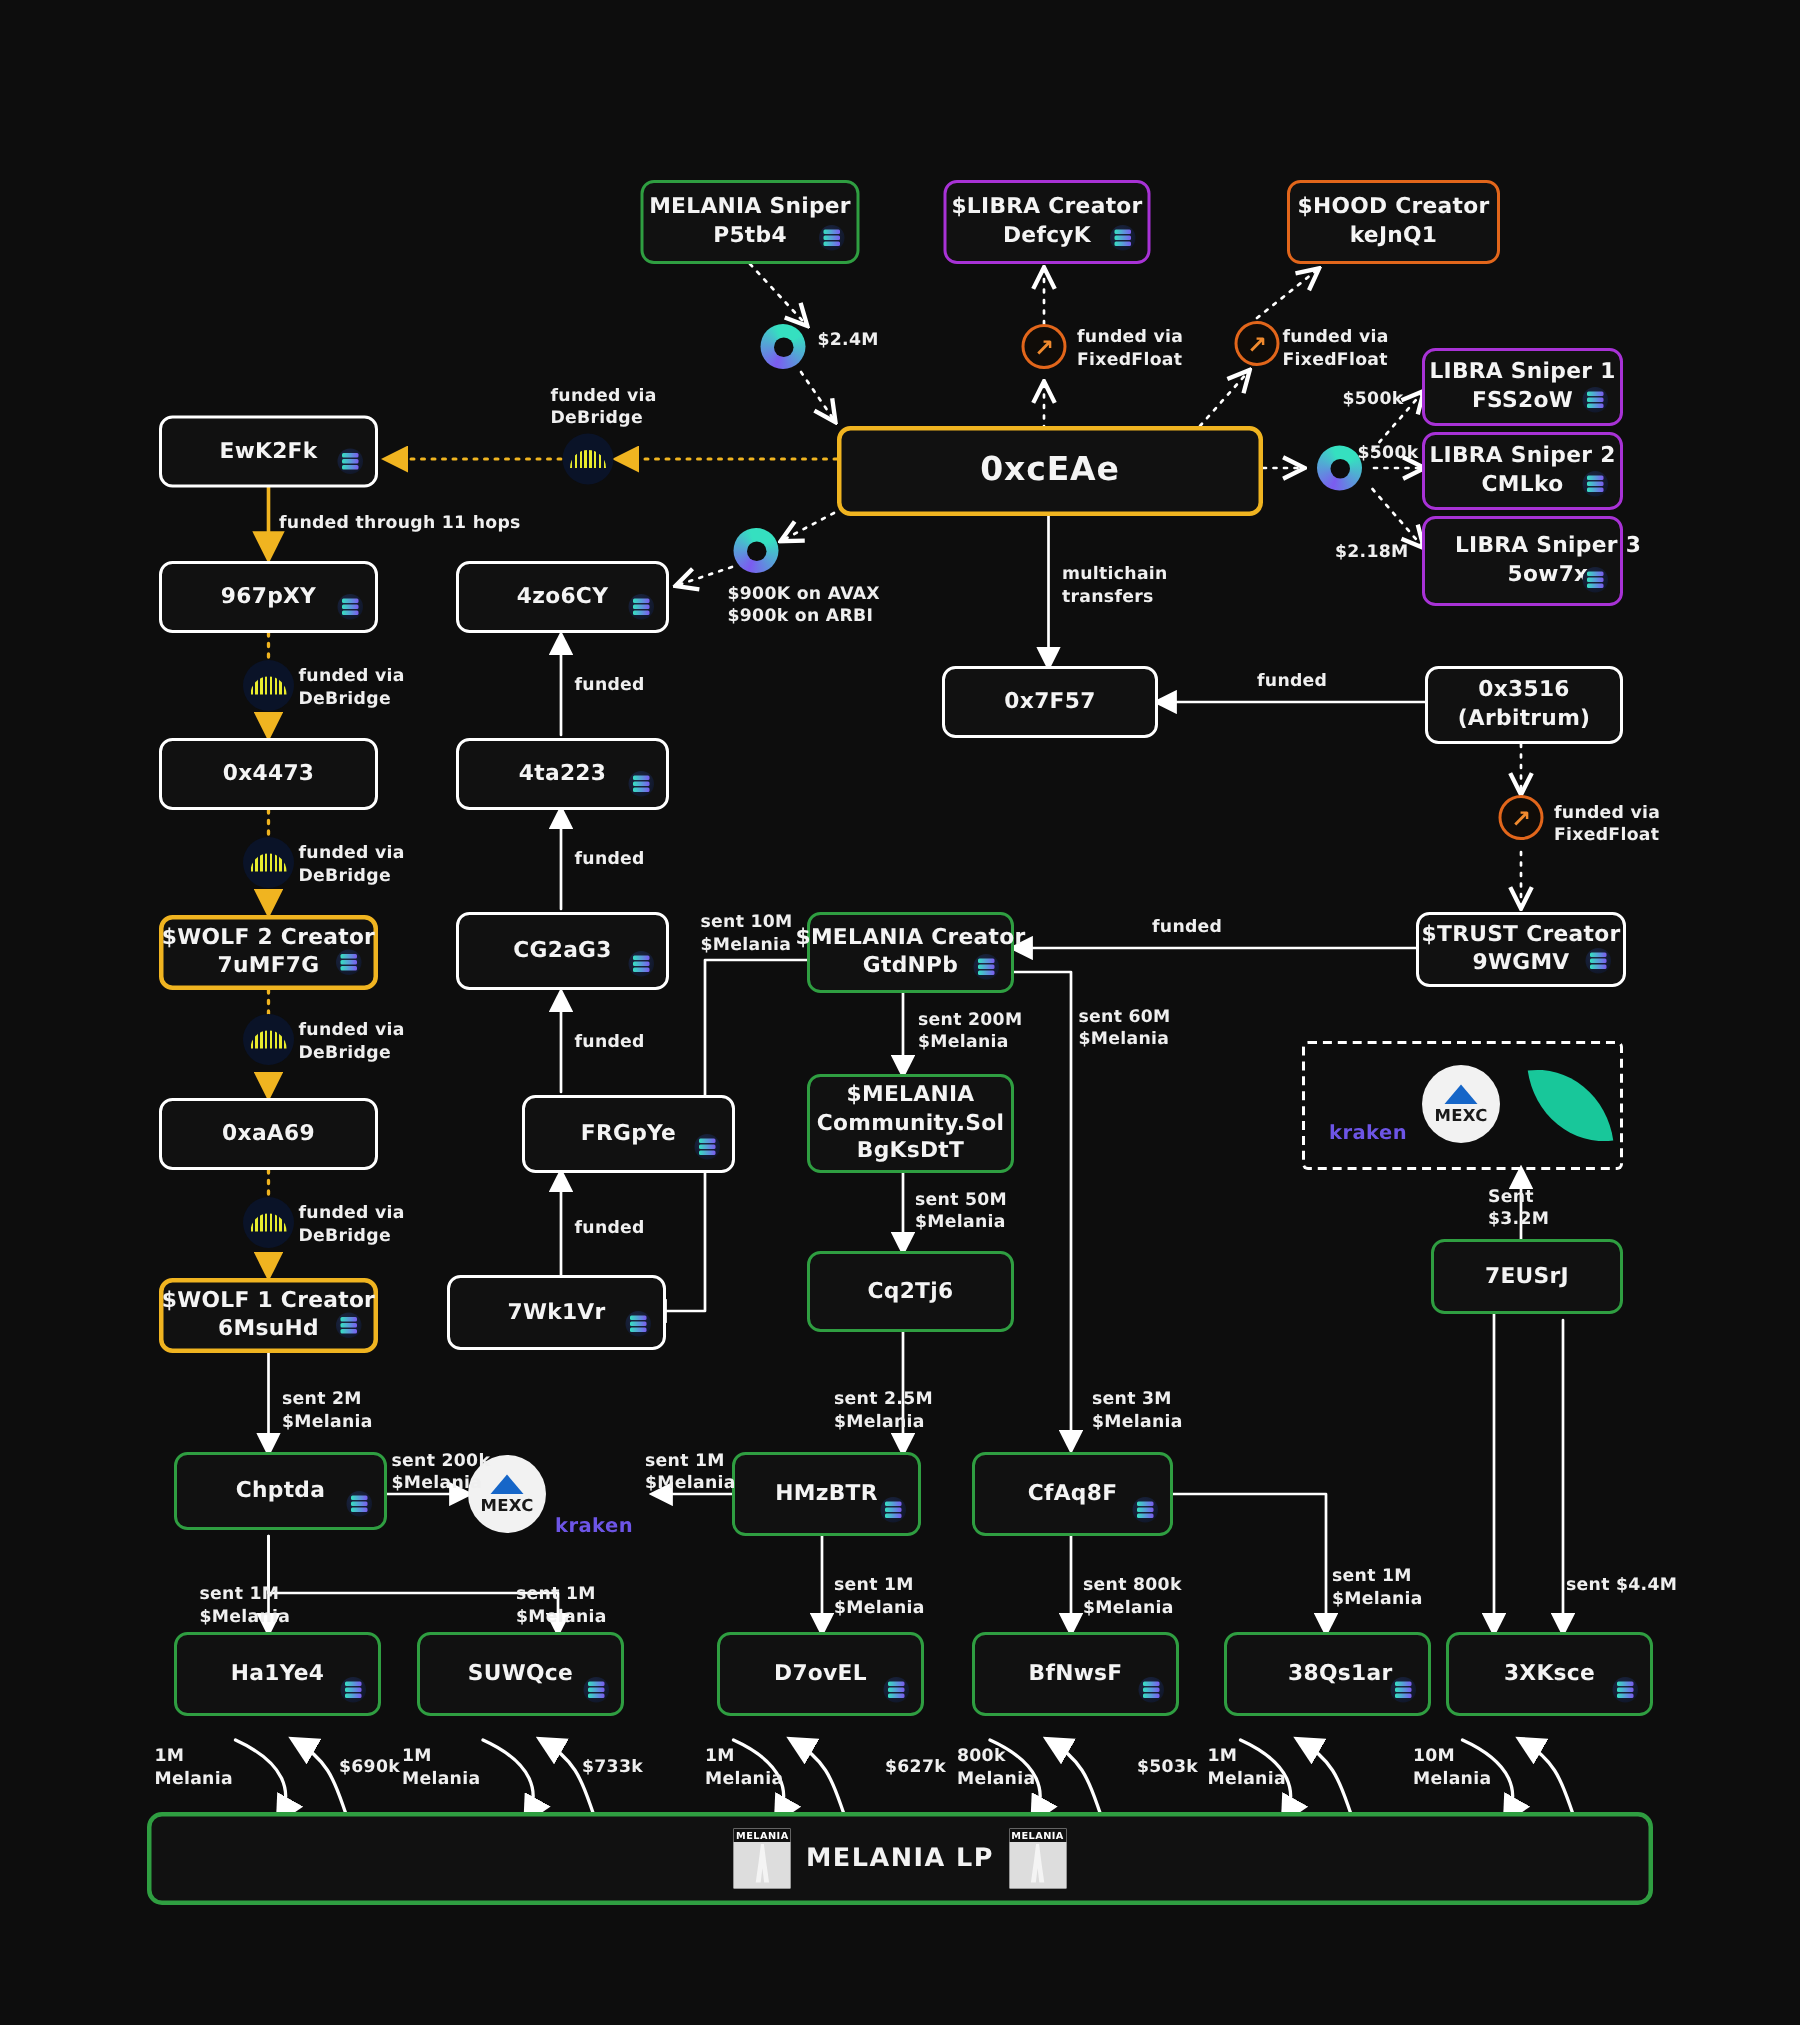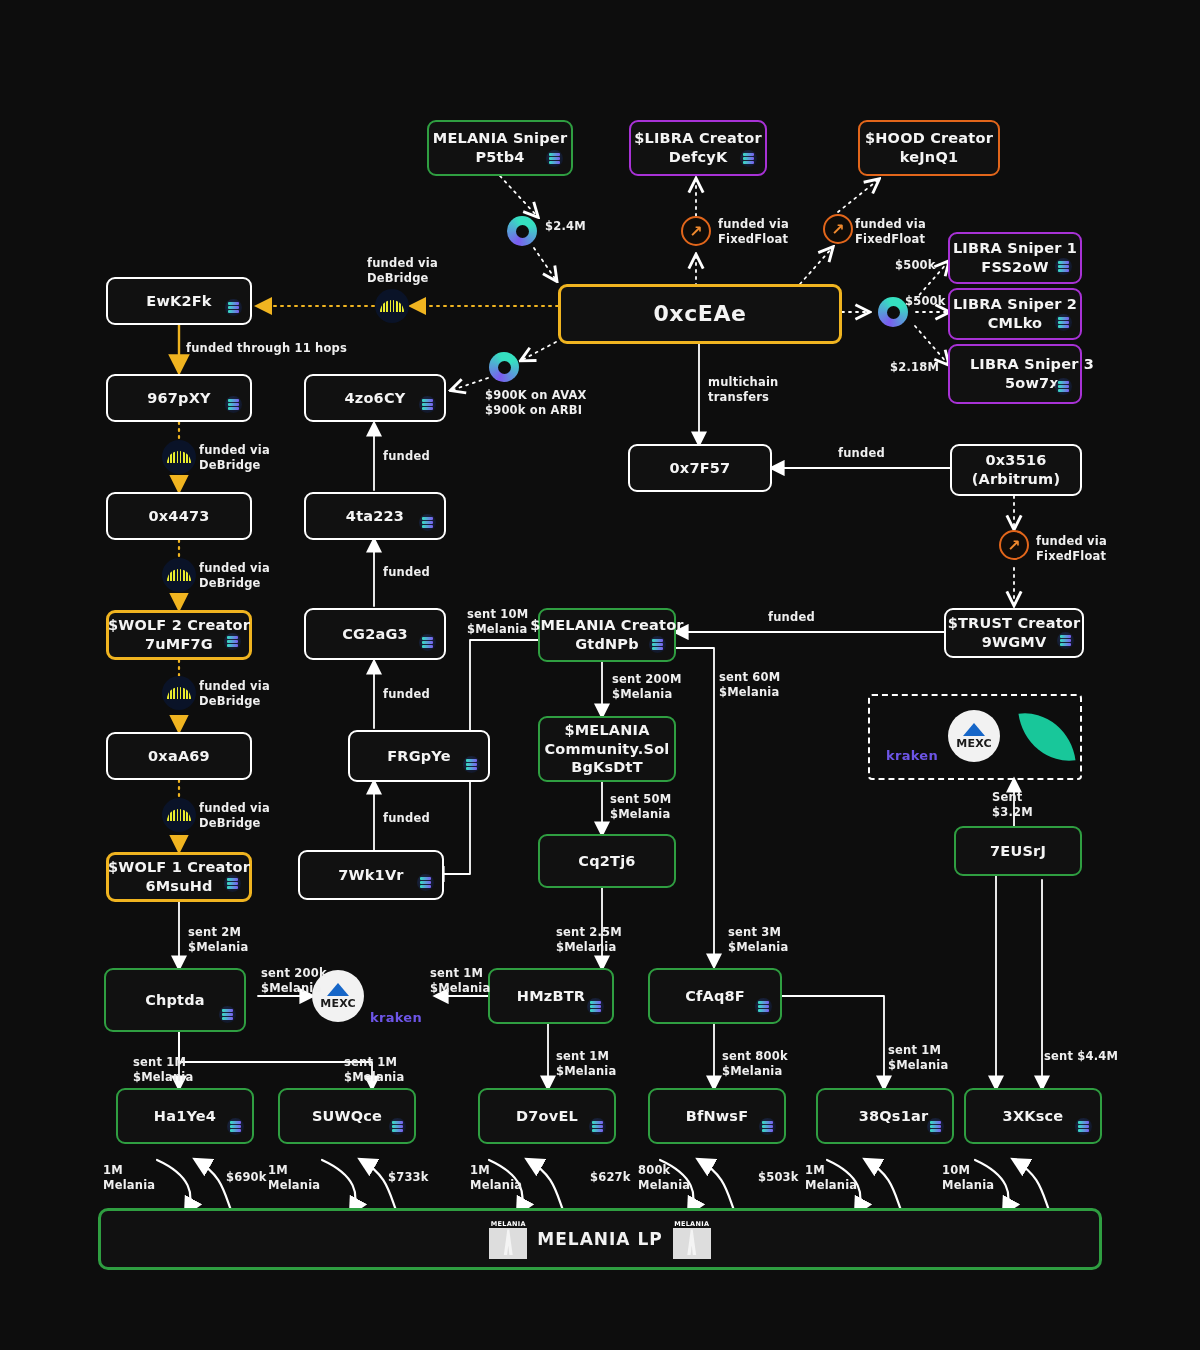--- a/index.html
+++ b/index.html
@@ -382,21 +382,21 @@
   <span class="ln">BgKsDtT</span>
 </div>
 <div class="node green" style="left:538px;top:834px;width:138px;height:54px;">
   <span class="ln">Cq2Tj6</span>
 </div>
 
 <div class="node green" style="left:954px;top:826px;width:128px;height:50px;">
   <span class="ln">7EUSrJ</span>
 </div>
 
-<div class="node green" style="left:104px;top:968px;width:142px;height:64px;">
+<div class="node green" style="left:116px;top:968px;width:142px;height:52px;">
   <span class="ln">Chptda</span>
   <span class="sol">
         <i></i>
         <i></i>
         <i></i>
       </span>
 </div>
 <div class="node green" style="left:488px;top:968px;width:126px;height:56px;">
   <span class="ln">HMzBTR</span>
   <span class="sol">

